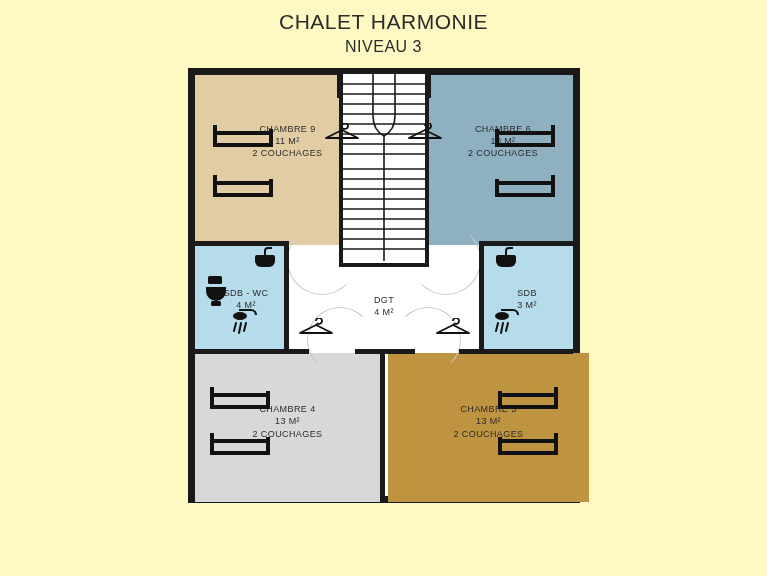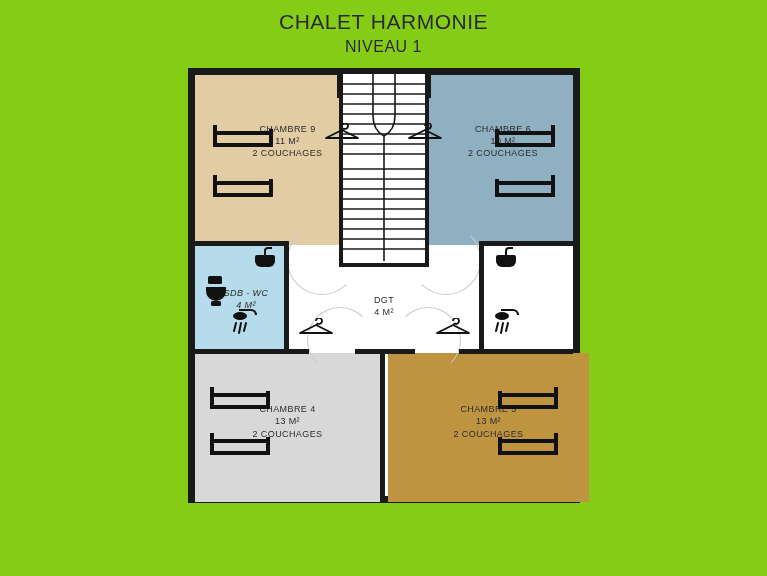--- a/index.html
+++ b/index.html
@@ -8,21 +8,21 @@
     width: 767px; height: 576px;
     background: #ffffff;
     font-family: "Liberation Sans", sans-serif;
     color: #222;
   }
   #stage {
     position: relative;
     width: 767px;
     height: 576px;
     overflow: hidden;
-    background: #84cc16;
+    background: #fef9c3;
   }
 
   
   .title {
     position: absolute;
     left: 0; right: 0;
     text-align: center;
     font-size: 21px;
     letter-spacing: 0.5px;
     color: #2b2b2b;
@@ -68,21 +68,21 @@
   #room-ch5  { left: 193px;top: 278px;width: 201px; height: 149px; background: #bf9440; }
   #room-sdbwc{ left: 0;    top: 170px;width: 92px;  height: 108px; background: #b6dbea; }
   #room-sdb  { left: 286px;top: 170px;width: 92px;  height: 108px; background: #b6dbea; }
   #room-dgt  { left: 92px; top: 170px;width: 194px; height: 108px; background: #ffffff; }
 
   
   #room-ch3 .room-label  { margin-top: -38px; }
   #room-ch6 .room-label  { margin-top: -38px; margin-left: 45px; }
   #room-ch4 .room-label  { margin-top: -12px; }
   #room-ch5 .room-label  { margin-top: -12px; }
-  #room-sdbwc .room-label{ margin-top: 0px; margin-left: 10px; font-style: italic; }
+  #room-sdbwc .room-label{ margin-top: 0px; margin-left: 10px; }
   #room-sdb .room-label  { margin-top: 0px; }
   #room-dgt .room-label  { margin-top: 14px; }
 
   
   .wall { position: absolute; background: #1a1a1a; }
 
   
   #stairs {
     position: absolute;
     left: 144px; top: -5px;
@@ -143,21 +143,21 @@
     letter-spacing: 0.2px;
     color: #2b2b2b;
   }
 </style>
 </head>
 <body>
 
 <div id="stage">
 
   <div class="title" id="main-title">CHALET HARMONIE</div>
-  <div class="title" id="sub-title">NIVEAU 1</div>
+  <div class="title" id="sub-title">NIVEAU 3</div>
 
   <div id="plan">
 
     <div class="room" id="room-ch3">
       <div class="room-label">
         <span class="nm">CHAMBRE 9</span>
         <span class="ar">11 M²</span>
         <span class="cc">2 COUCHAGES</span>
       </div>
     </div>
@@ -177,20 +177,26 @@
       </div>
     </div>
 
     <div class="room" id="room-dgt">
       <div class="room-label">
         <span class="nm">DGT</span>
         <span class="ar">4 M²</span>
       </div>
     </div>
 
+    <div class="room" id="room-sdb">
+      <div class="room-label">
+        <span class="nm">SDB</span>
+        <span class="ar">3 M²</span>
+      </div>
+    </div>
 
     <div class="room" id="room-ch4">
       <div class="room-label">
         <span class="nm">CHAMBRE 4</span>
         <span class="ar">13 M²</span>
         <span class="cc">2 COUCHAGES</span>
       </div>
     </div>
 
     <div class="room" id="room-ch5">

